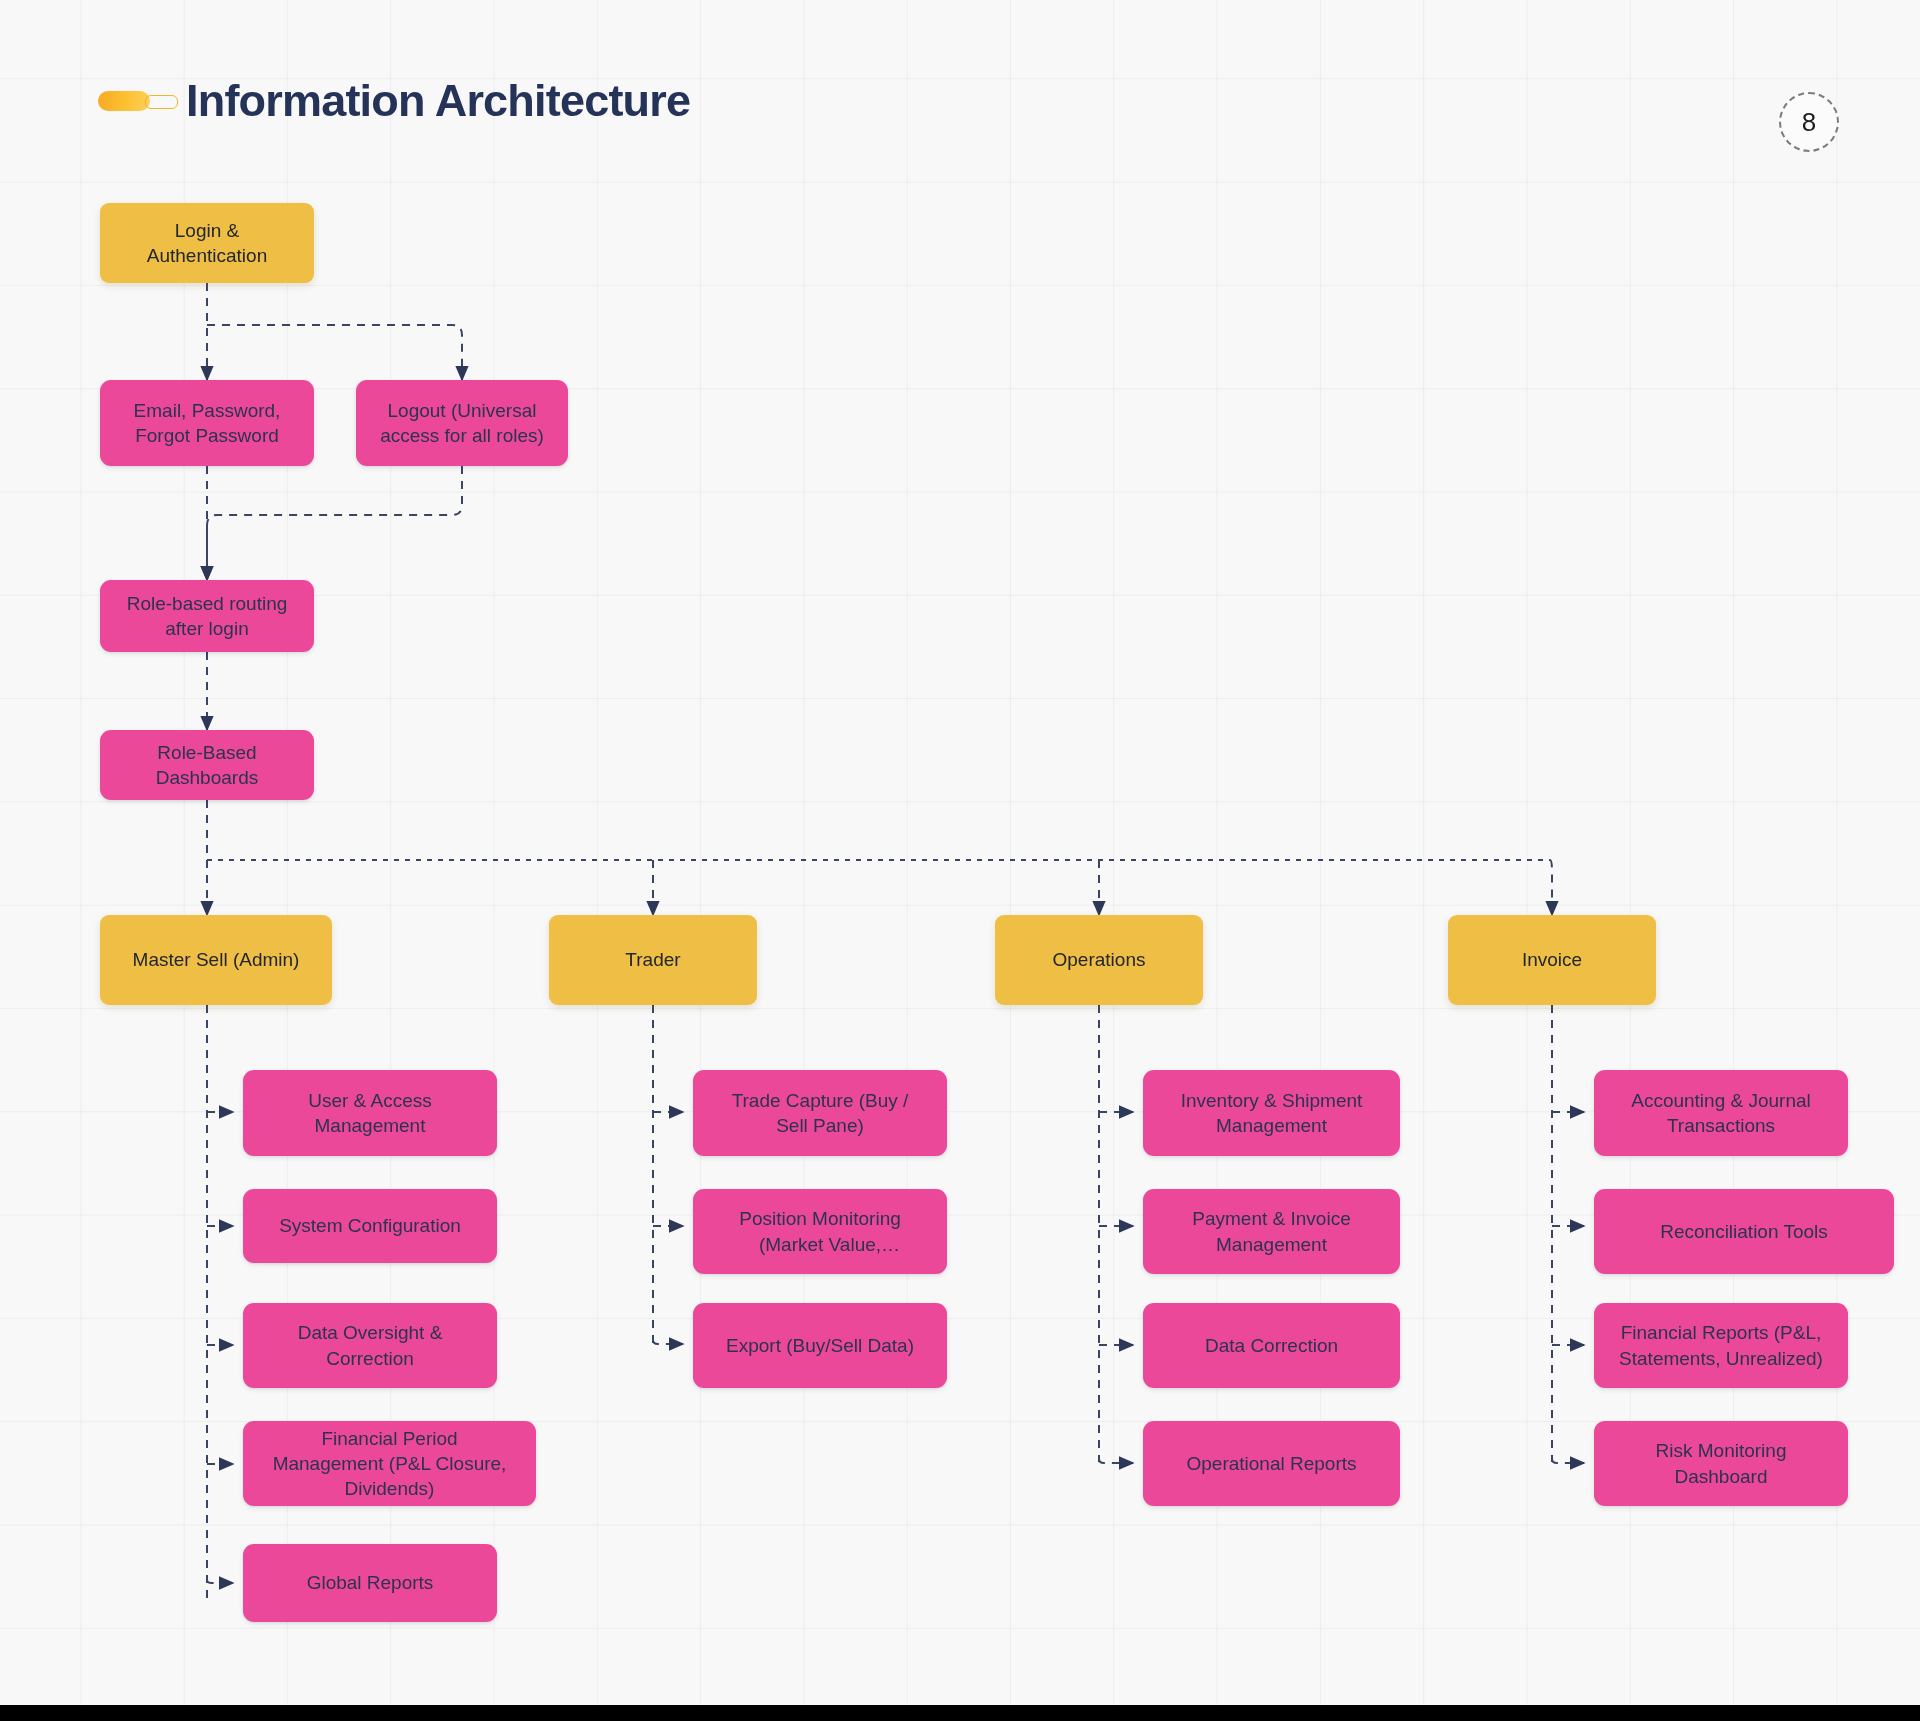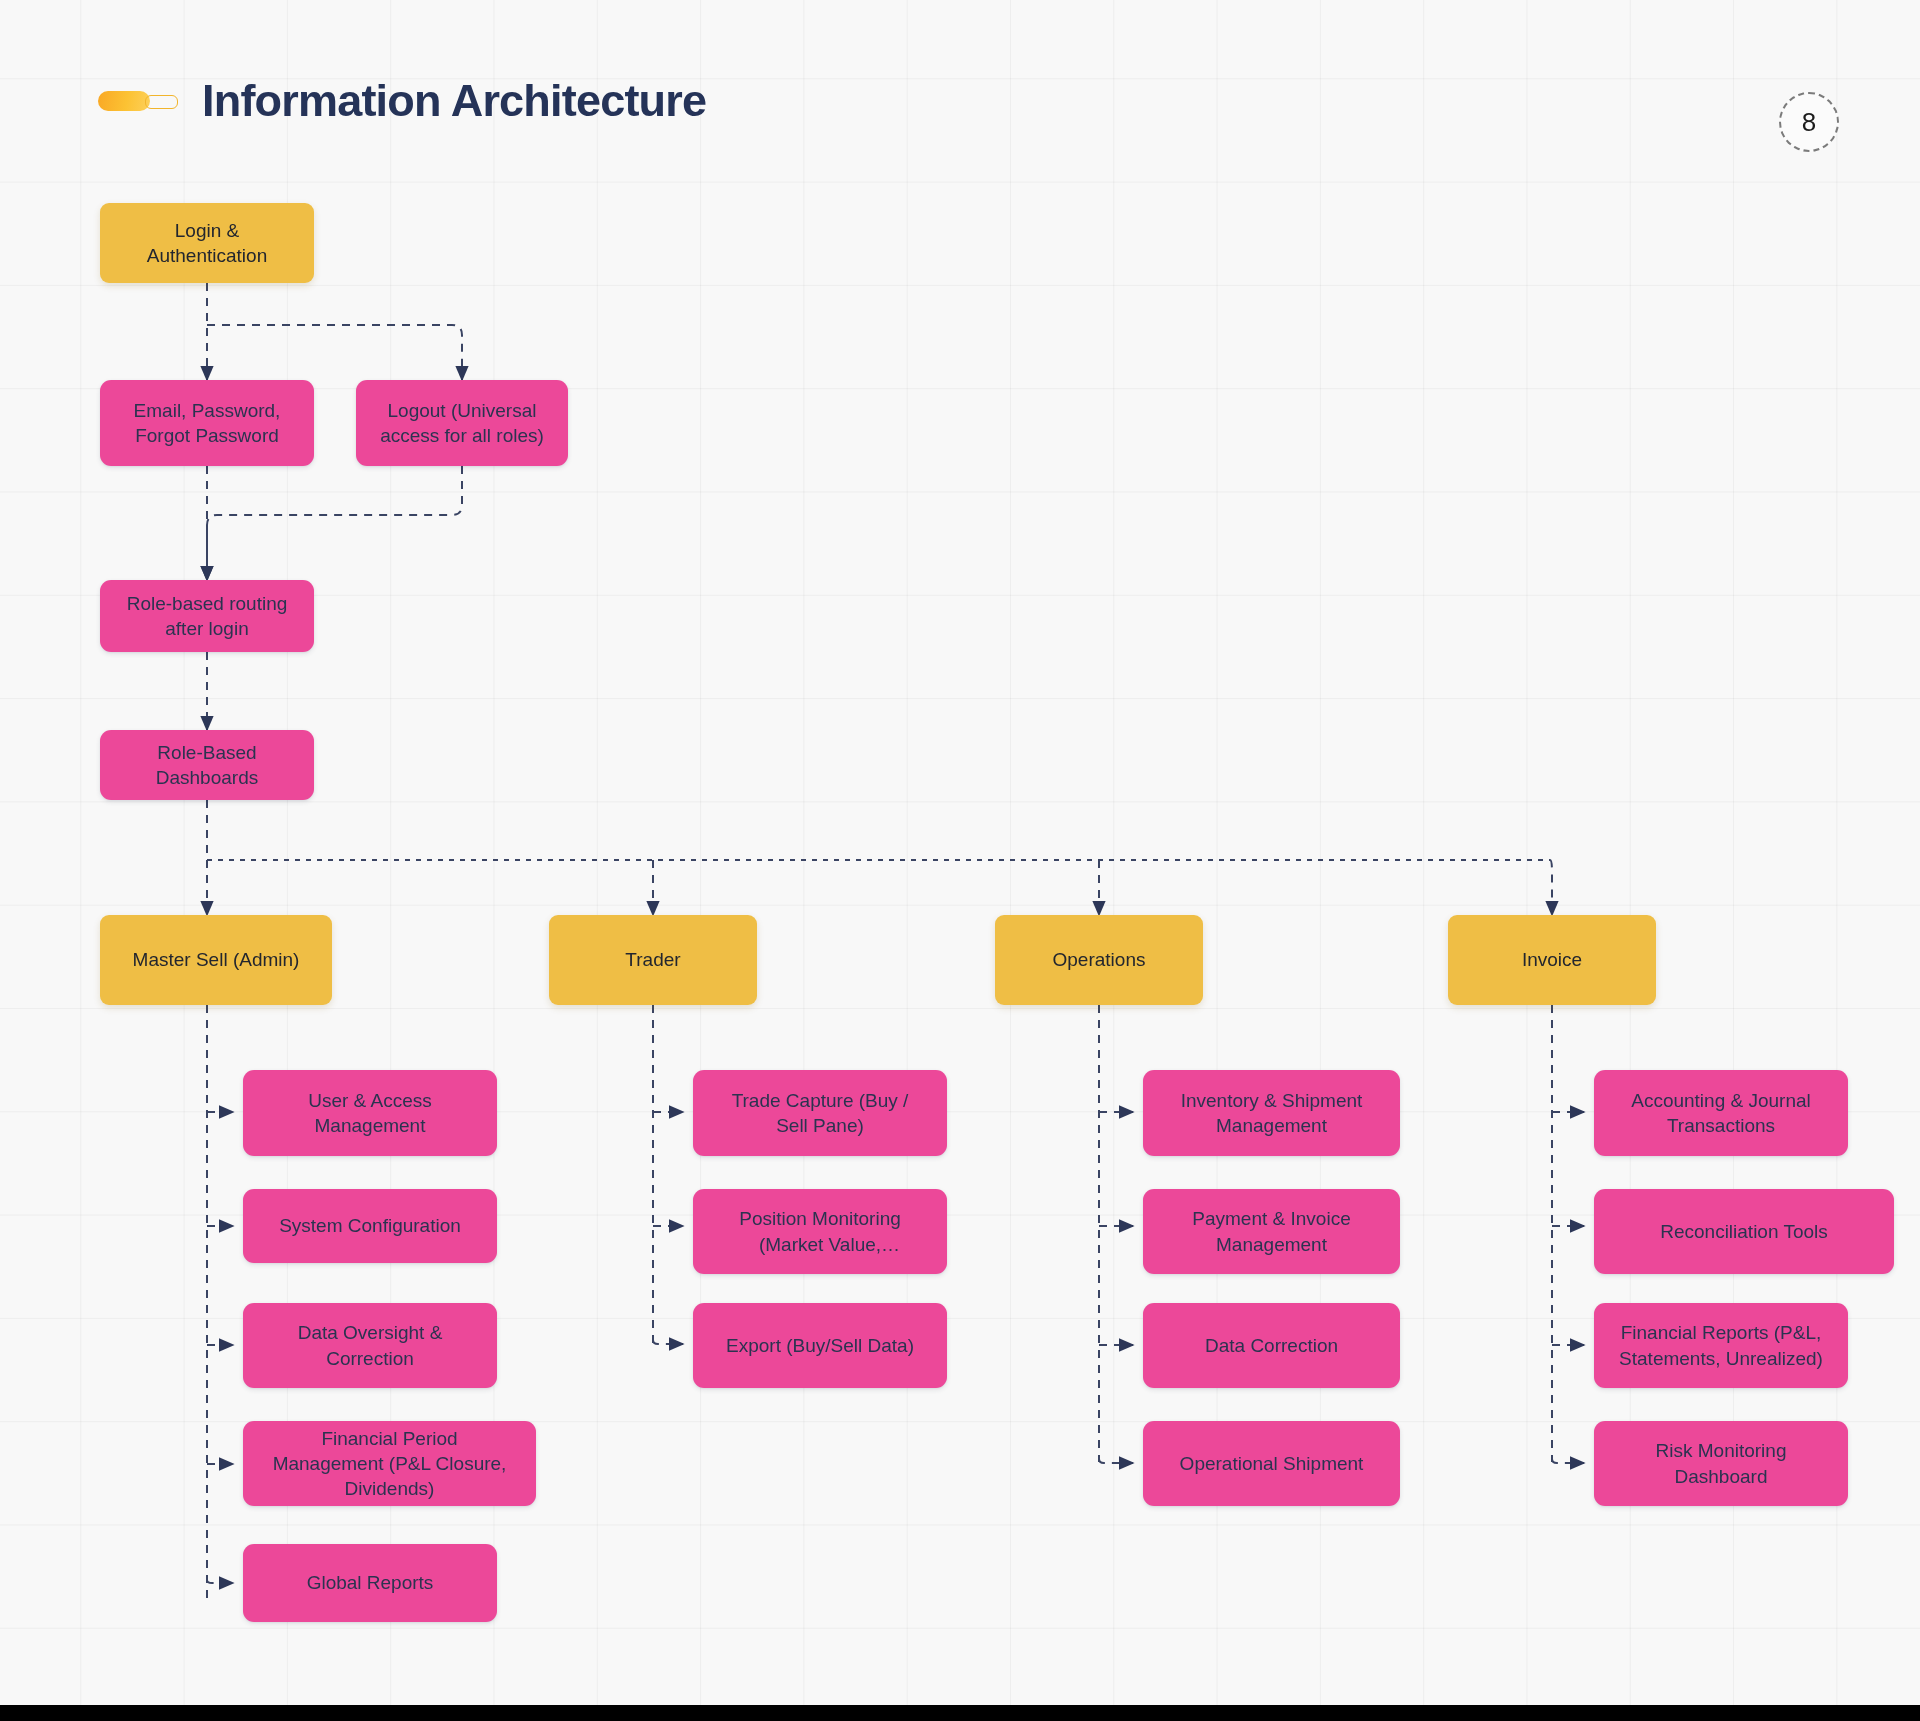--- a/index.html
+++ b/index.html
@@ -16,21 +16,21 @@
     background-color:#f8f8f8;
     background-image:
       linear-gradient(to right, rgba(0,0,0,0.045) 1px, transparent 1px),
       linear-gradient(to bottom, rgba(0,0,0,0.045) 1px, transparent 1px);
     background-size:103.3px 103.3px;
     background-position:-23px -25px;
   }
   #edges{position:absolute;left:0;top:0;width:1920px;height:1721px;pointer-events:none;}
 
   
-  .hdr{position:absolute;left:98px;top:78px;display:flex;align-items:center;gap:26px;}
+  .hdr{position:absolute;left:98px;top:78px;display:flex;align-items:center;gap:10px;}
   .accent{position:relative;width:78px;height:24px;display:block;}
   .accent .pill{
     position:absolute;left:0;top:2px;width:52px;height:20px;border-radius:10px;
     background:linear-gradient(100deg,#f9a825 0%,#fcc233 55%,#fdd05a 100%);
   }
   .accent .tail{
     position:absolute;left:47px;top:6px;width:31px;height:12px;border-radius:6px;
     border:1.6px solid #f2b52c;background:transparent;
   }
   .title{
@@ -200,21 +200,21 @@
 <div class="node white" style="left:1143px;top:1070px;width:257px;height:86px;">
   <span>Inventory &amp; Shipment Management</span>
 </div>
 <div class="node white" style="left:1143px;top:1189px;width:257px;height:85px;">
   <span>Payment &amp; Invoice Management</span>
 </div>
 <div class="node white" style="left:1143px;top:1303px;width:257px;height:85px;">
   <span>Data Correction</span>
 </div>
 <div class="node white" style="left:1143px;top:1421px;width:257px;height:85px;">
-  <span>Operational Shipment</span>
+  <span>Operational Reports</span>
 </div>
 
 <div class="node white" style="left:1594px;top:1070px;width:254px;height:86px;">
   <span>Accounting &amp; Journal Transactions</span>
 </div>
 <div class="node white" style="left:1594px;top:1189px;width:300px;height:85px;">
   <span>Reconciliation Tools</span>
 </div>
 <div class="node white" style="left:1594px;top:1303px;width:254px;height:85px;">
   <span>Financial Reports (P&amp;L, Statements, Unrealized)</span>

